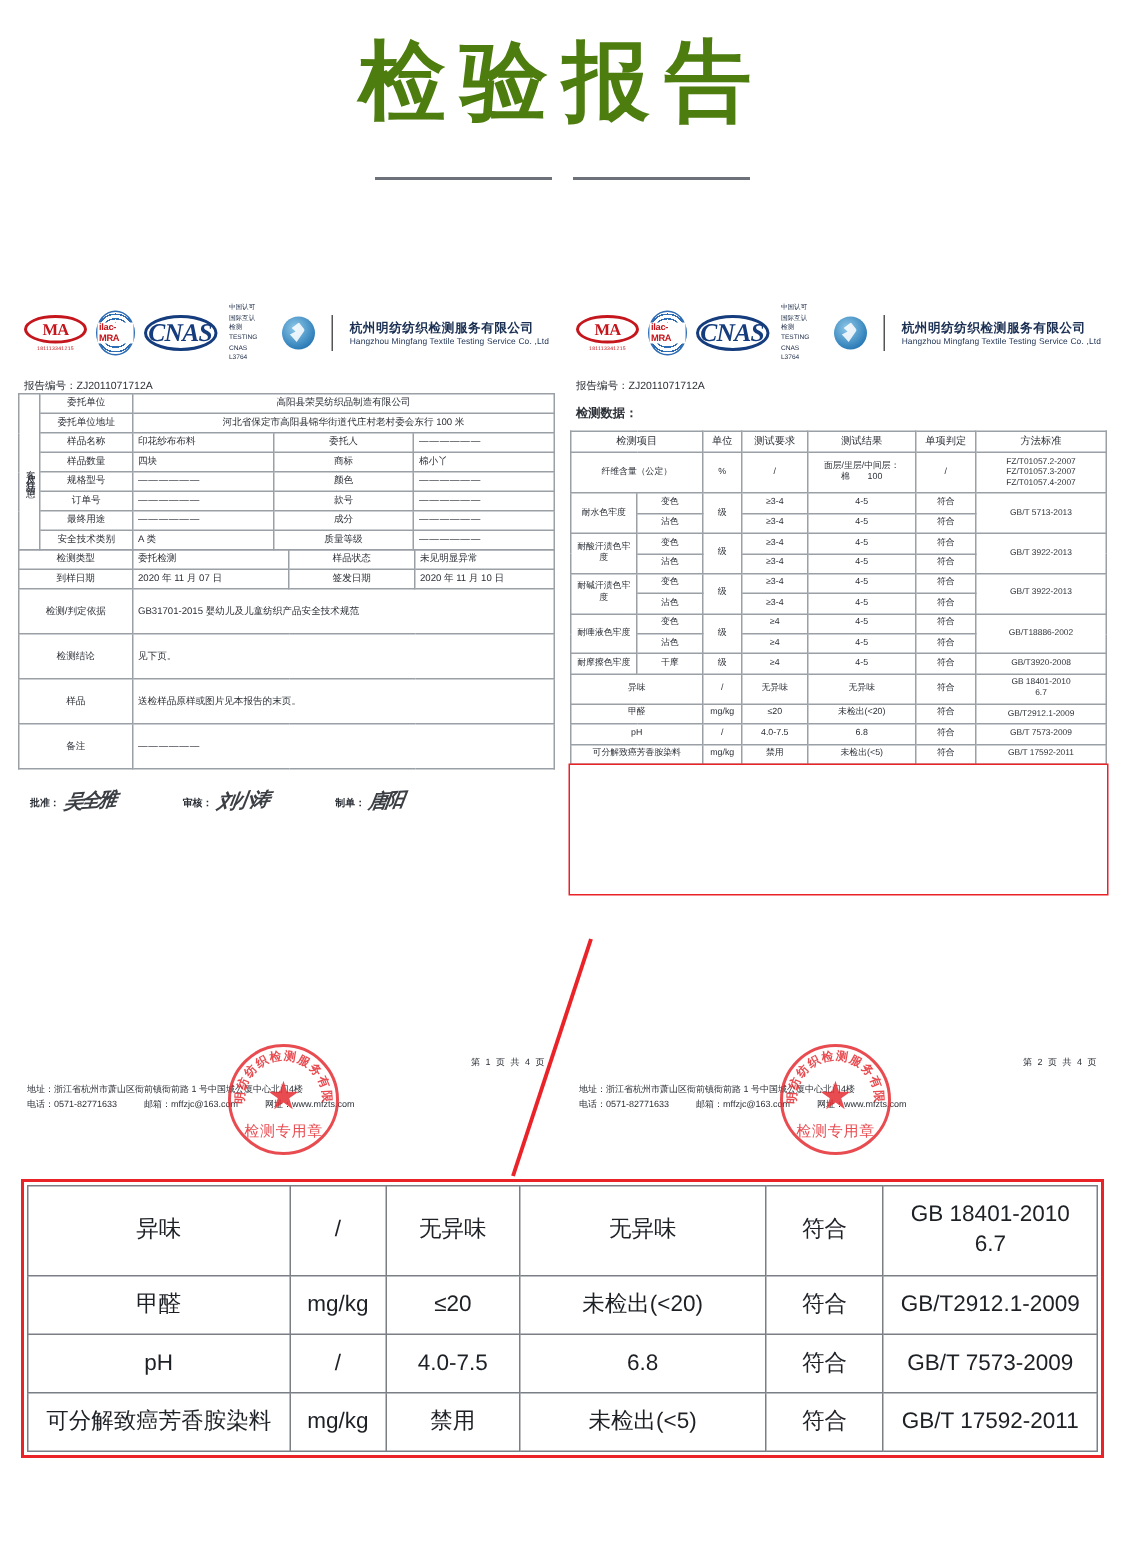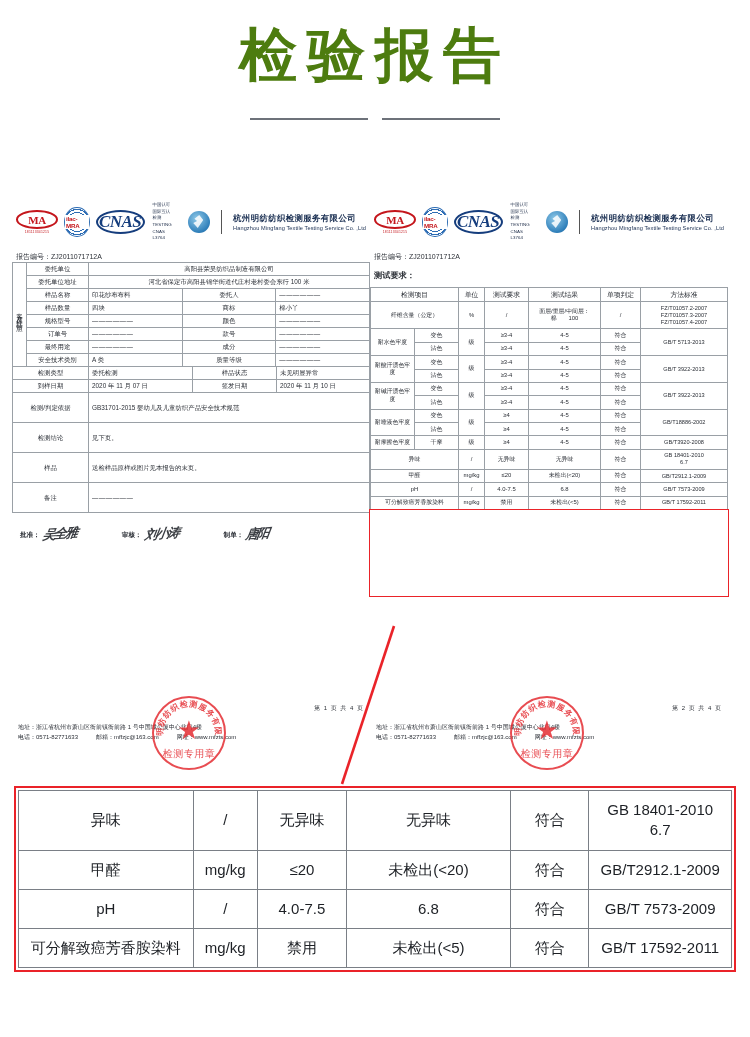--- a/index.html
+++ b/index.html
@@ -38,20 +38,21 @@
     font-weight:400;
     white-space:nowrap;
   }
 
   
   .pages{
     position:absolute;
     top:196px; left:12px;
     width:726px;
     display:flex;
+    gap:10px;
   }
   .report-page{
     width:358px;
     position:relative;
     background:#fff;
   }
 
   
   .logo-strip{
     display:flex;
@@ -429,21 +430,21 @@
       <div>
         <div class="mf-cn">杭州明纺纺织检测服务有限公司</div>
         <div class="mf-en">Hangzhou Mingfang Textile Testing Service Co. ,Ltd</div>
       </div>
     </div>
 
     <div class="report-no">
       <span>报告编号：</span><span>ZJ2011071712A</span>
     </div>
 
-    <div class="data-title">测试要求：</div>
+    <div class="data-title">检测数据：</div>
 
     <div style="position:relative">
       <table class="rp dt">
         <tbody>
             <tr class="hdr">
           <td colspan="2" style="width:88px">检测项目</td>
           <td style="width:26px">单位</td>
           <td style="width:44px">测试要求</td>
           <td style="width:72px">测试结果</td>
           <td style="width:40px">单项判定</td>

